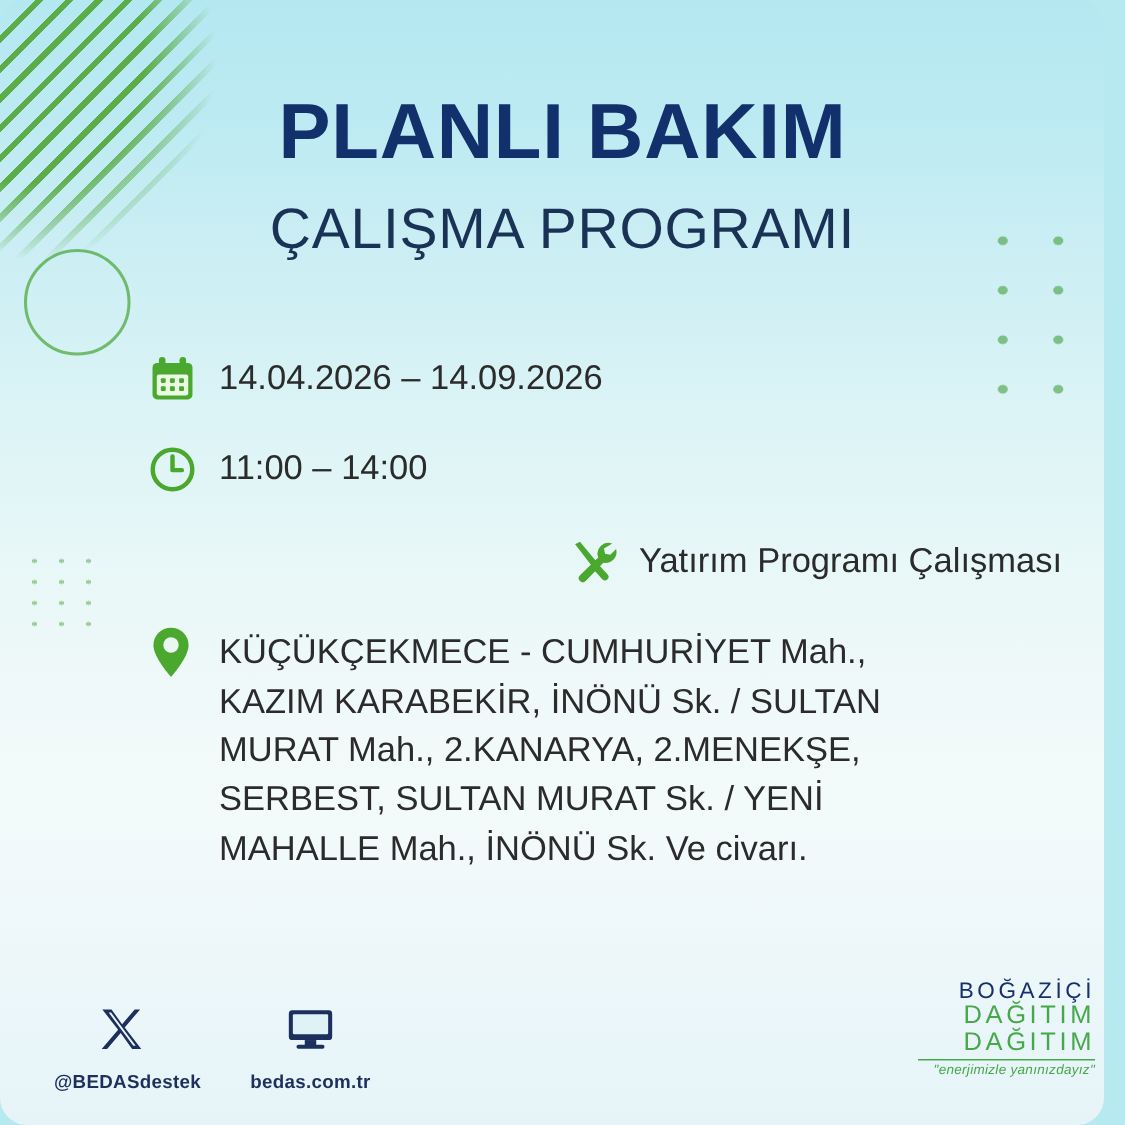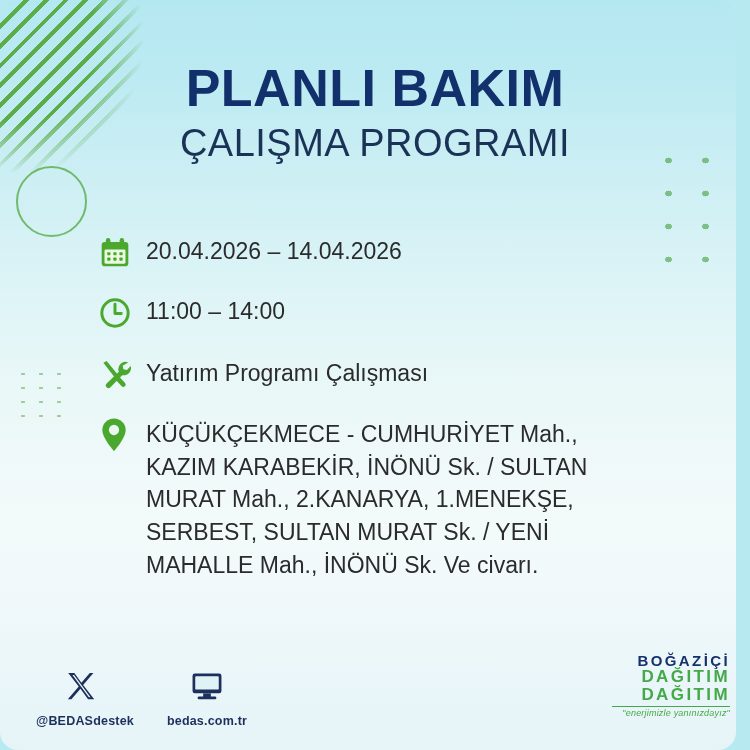--- a/index.html
+++ b/index.html
@@ -76,21 +76,21 @@
   #header { position:absolute; top:62px; left:0; width:750px; text-align:center; }
   #title-main {
     font-size: 52px;
     font-weight: 800;
     letter-spacing: 0.5px;
     color:#12306b;
     line-height: 1;
     font-family:"Liberation Sans", sans-serif;
   }
   #title-sub {
-    margin-top:10px;
+    margin-top:20px;
     font-size: 38px;
     font-weight: 400;
     letter-spacing: 0.5px;
     color:#1b3257;
     line-height: 1.05;
   }
 
   
   #info { position:absolute; top:232px; left:98px; width:610px; }
   .row { display:flex; align-items:flex-start; margin-bottom:14px; }
@@ -101,39 +101,39 @@
   }
   .row .tx {
     font-size: 23px;
     color:#2b2b2b;
     line-height: 1.33;
     padding-top: 4px;
     font-family:"Liberation Sans", sans-serif;
   }
   #row-date { margin-bottom:18px; }
   #row-time { margin-bottom:20px;text-align:right; }
-  #row-work { margin-bottom:18px; }
+  #row-work { margin-bottom:18px;justify-content:flex-end; }
   #row-addr .tx { line-height: 1.42; max-width: 470px; }
 
   
   #footer { position:absolute; bottom:18px; left:0; width:750px; height:92px; }
   #contacts { position:absolute; left:36px; bottom:4px; display:flex; gap:36px; }
   .contact { width:90px; text-align:center; }
   .contact .cicon { height:44px; display:flex; align-items:center; justify-content:center; }
   .contact .clabel {
     margin-top:6px;
     font-size:12.5px;
     font-weight:700;
     color:#1d2f5c;
     letter-spacing:.2px;
     white-space:nowrap;
   }
 
   #logo { position:absolute; right:20px; bottom:14px; text-align:right; }
-  .lg-line { font-weight:700; letter-spacing:2.4px; line-height:1.04; }
+  .lg-line { font-weight:400; letter-spacing:2.4px; line-height:1.04; }
   #lg1 { font-size:15px; color:#17306b; }
   #lg2 { font-size:17px; color:#46a949; }
   #lg3 { font-size:17px; color:#46a949; }
   #lg-rule { height:1.5px; background:#46a949; margin:2px 0 1px auto; width:118px; }
   #lg-tag { font-size:9px; font-style:italic; color:#46a949; letter-spacing:.2px; }
 </style>
 </head>
 <body>
 
 <div id="poster">
@@ -160,21 +160,21 @@
           <g fill="#4aa82e">
             <rect x="6.5" y="11.4" width="2.3" height="2.2" rx=".5"></rect>
             <rect x="10.8" y="11.4" width="2.3" height="2.2" rx=".5"></rect>
             <rect x="15.1" y="11.4" width="2.3" height="2.2" rx=".5"></rect>
             <rect x="6.5" y="15.2" width="2.3" height="2.2" rx=".5"></rect>
             <rect x="10.8" y="15.2" width="2.3" height="2.2" rx=".5"></rect>
             <rect x="15.1" y="15.2" width="2.3" height="2.2" rx=".5"></rect>
           </g>
         </svg>
       </span>
-      <span class="tx">20.04.2026 – 14.04.2026</span>
+      <span class="tx">14.04.2026 – 14.09.2026</span>
     </div>
 
     <div class="row" id="row-time">
       <span class="ic">
         <svg width="34" height="34" viewBox="0 0 24 24" aria-hidden="true">
           <circle cx="12" cy="12" r="9.3" fill="none" stroke="#4aa82e" stroke-width="2.1"></circle>
           <path d="M12 5.9 V12.3 H16.4" fill="none" stroke="#4aa82e" stroke-width="2.1" stroke-linecap="round" stroke-linejoin="round"></path>
         </svg>
       </span>
       <span class="tx">11:00 – 14:00</span>
@@ -195,21 +195,21 @@
     </div>
 
     <div class="row" id="row-addr">
       <span class="ic">
         <svg width="32" height="36" viewBox="0 0 24 28" aria-hidden="true">
           <path d="M12 1.2 C6.9 1.2 2.9 5.2 2.9 10.2 C2.9 16.6 12 26.6 12 26.6
                    S21.1 16.6 21.1 10.2 C21.1 5.2 17.1 1.2 12 1.2 Z" fill="#4aa82e"></path>
           <circle cx="12" cy="10.1" r="4.0" fill="#e9f7f3"></circle>
         </svg>
       </span>
-      <span class="tx">KÜÇÜKÇEKMECE - CUMHURİYET Mah., KAZIM KARABEKİR, İNÖNÜ Sk. / SULTAN MURAT Mah., 2.KANARYA, 1.MENEKŞE, SERBEST, SULTAN MURAT Sk. / YENİ MAHALLE Mah., İNÖNÜ Sk. Ve civarı.</span>
+      <span class="tx">KÜÇÜKÇEKMECE - CUMHURİYET Mah., KAZIM KARABEKİR, İNÖNÜ Sk. / SULTAN MURAT Mah., 2.KANARYA, 2.MENEKŞE, SERBEST, SULTAN MURAT Sk. / YENİ MAHALLE Mah., İNÖNÜ Sk. Ve civarı.</span>
     </div>
 
   </div>
 
   <div id="footer">
 
     <div id="contacts">
 
 
       <div class="contact">

